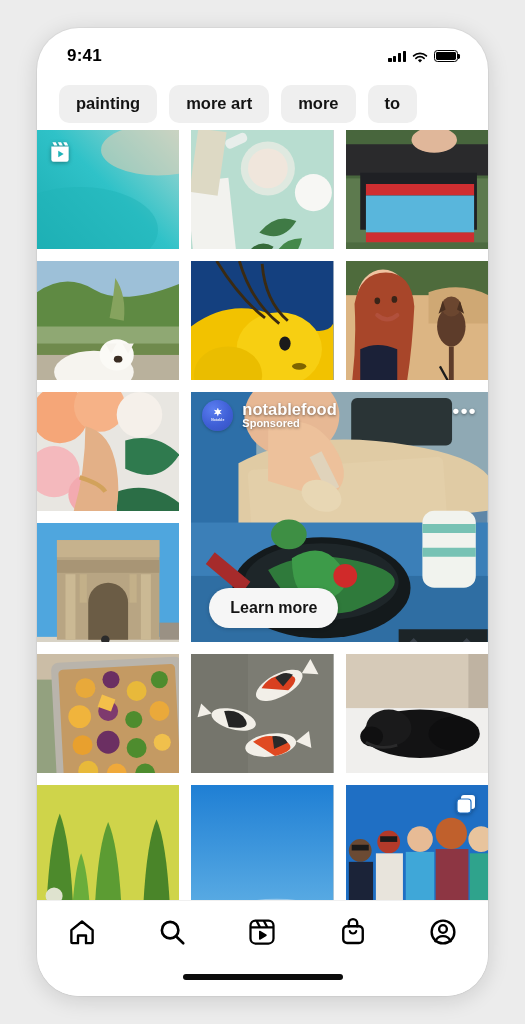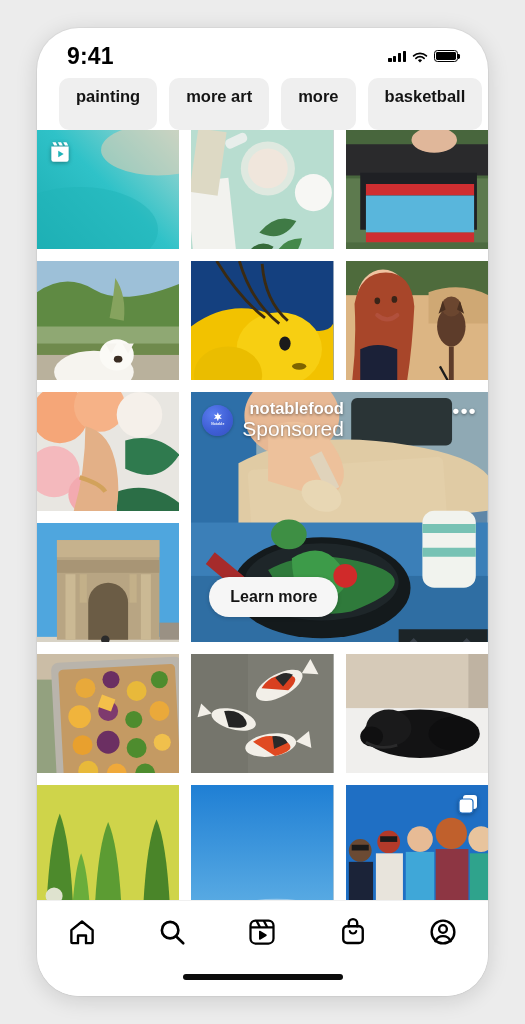--- a/index.html
+++ b/index.html
@@ -23,60 +23,59 @@
     box-shadow: 0 4px 22px rgba(0,0,0,.14), 0 0 0 1px rgba(0,0,0,.04);
   }
 
   
   .status-bar {
     height: 50px;
     display: flex; align-items: center; justify-content: space-between;
     padding: 6px 30px 0 30px;
   }
   .status-time {
-    font-size: 23px; font-weight: bold; letter-spacing: .2px; color: #000;
+    font-size: 17px; font-weight: bold; letter-spacing: .2px; color: #000;
   }
   .status-icons { display: flex; align-items: center; gap: 6px; }
   .sig { display: flex; align-items: flex-end; gap: 1.6px; height: 12px; }
   .sig i { display: block; width: 3.2px; background: #000; border-radius: .7px; }
   .sig i:nth-child(1){ height: 4px; }
   .sig i:nth-child(2){ height: 6.5px; }
   .sig i:nth-child(3){ height: 9px; }
   .sig i:nth-child(4){ height: 11.5px; }
   .wifi { width: 16px; height: 12px; position: relative; }
   .batt {
     width: 24px; height: 12px; border: 1.5px solid #000;
     border-radius: 3.4px; position: relative; padding: 1.4px;
   }
   .batt::after {
     content:""; position:absolute; right:-3.4px; top: 3.4px;
     width: 2px; height: 4.4px; background:#000; border-radius: 0 1.4px 1.4px 0;
   }
   .batt span { display:block; height:100%; width:100%; background:#000; border-radius:1.4px; }
 
   
-  .pills-wrap { height: 52px; display: flex; overflow: hidden; }
+  .pills-wrap { height: 52px; display: flex; align-items: center; overflow: hidden; }
   .pills { display: flex; gap: 12px; padding: 0 0 0 22px; white-space: nowrap; }
   .pill {
     background: #efefef; color: #141414;
     font-size: 16.5px; font-weight: bold;
     border-radius: 10px; padding: 10px 17px 11px;
     line-height: 1;
   }
 
   
   .grid {
     display: grid;
     grid-template-columns: repeat(3, 1fr);
     grid-auto-rows: 119px;
     gap: 12px;
     height: 790px;
     overflow: hidden;
     background: #fff;
-    text-align: right;
   }
   .cell { position: relative; overflow: hidden; background: #cfd4d6; }
   .cell .art { position: absolute; inset: 0; }
 
   .badge {
     position: absolute; top: 9px; left: 10px;
     width: 26px; height: 26px;
     color: #fff;
     filter: drop-shadow(0 1px 2px rgba(0,0,0,.35));
   }
@@ -105,28 +104,28 @@
     width: 9px; height: 9px; margin-top: -2px;
     background: #fff;
     clip-path: polygon(50% 0%, 62% 30%, 95% 25%, 72% 50%, 95% 75%, 62% 70%, 50% 100%, 38% 70%, 5% 75%, 28% 50%, 5% 25%, 38% 30%);
   }
   .ad-avatar .mini {
     font-size: 3.4px; color: #fff; letter-spacing: .1px; margin-top: 1px;
     font-weight: bold; opacity: .92;
   }
   .ad-meta { line-height: 1.08; text-shadow: 0 1px 3px rgba(0,0,0,.5); }
   .ad-user { font-size: 16.5px; font-weight: bold; color: #fff; display:block; }
-  .ad-sponsored { font-size: 21px; font-weight: normal; color: #fff; display:block; }
+  .ad-sponsored { font-size: 11px; font-weight: bold; color: #fff; display:block; }
   .ad-more {
     margin-left: auto; color: #fff; font-size: 19px; font-weight: bold;
     letter-spacing: 1.5px; line-height: .6; text-shadow: 0 1px 3px rgba(0,0,0,.45);
     align-self: flex-start; padding-top: 5px;
   }
   .ad-cta {
-    position: absolute; left: 18px; bottom: 25px; z-index: 3;
+    position: absolute; left: 18px; bottom: 14px; z-index: 3;
     background: #f6f6f6; color: #141414;
     font-size: 16px; font-weight: bold;
     padding: 11px 21px; border-radius: 22px;
     box-shadow: 0 1px 4px rgba(0,0,0,.18);
   }
 
   
   .tabbar {
     position: absolute; left: 0; right: 0; bottom: 0;
     height: 96px; background: #fff;
@@ -165,21 +164,20 @@
           <span></span>
         </div>
     </div>
   </div>
 
   <div class="pills-wrap">
     <div class="pills">
       <div class="pill">painting</div>
       <div class="pill">more art</div>
       <div class="pill">more</div>
-      <div class="pill">basketball</div>
       <div class="pill">to</div>
     </div>
   </div>
 
   <div class="grid">
 
     <div class="cell">
       <svg class="art" viewBox="0 0 100 100" preserveAspectRatio="xMidYMid slice">
         <defs>
             <linearGradient id="g1" x1="0" y1="1" x2="1" y2="0">

